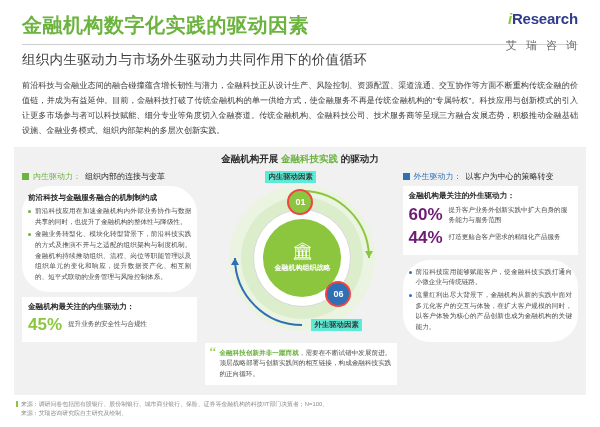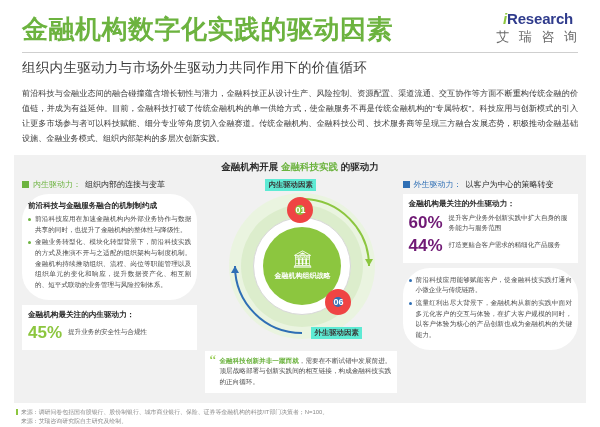--- a/index.html
+++ b/index.html
@@ -14,21 +14,21 @@
     width: 600px; height: 427px;
     background: #fff;
   }
 
   
   .header {
     position: relative;
     padding: 12px 22px 6px 22px;
   }
   .title {
-    font-size: 26px;
+    font-size: 20px;
     font-weight: bold;
     color: #6cb33f;
     letter-spacing: 0.5px;
   }
   .title-rule {
     margin-top: 5px;
     height: 1px;
     background: #cfcfcf;
     width: 556px;
   }
@@ -45,24 +45,24 @@
     text-align: center;
   }
   .logo-main {
     font-size: 15px;
     font-weight: bold;
     color: #2f3b8c;
     letter-spacing: -0.2px;
   }
   .logo-main .i { color: #8cc63f; font-style: italic; }
   .logo-sub {
-    font-size: 13px;
+    font-size: 11px;
     color: #6a6a6a;
     letter-spacing: 3px;
-    margin-top: 1px;
+    margin-top: 11px;
   }
 
   
   .intro {
     padding: 4px 22px 0 22px;
     font-size: 8.1px;
     line-height: 1.85;
     color: #3a3a3a;
     text-align: justify;
   }
@@ -225,21 +225,21 @@
   .badge {
     position: absolute;
     width: 26px; height: 26px;
     border-radius: 50%;
     color: #fff;
     font-size: 9px;
     font-weight: bold;
     display: flex;
     align-items: center;
     justify-content: center;
-    border: 8px solid #ef4444;
+    border: 2px solid #ef4444;
   }
   .badge.b1 { background: #8cc63f; left: 84px; top: 18px; }
   .badge.b2 { background: #2f6fb5; left: 122px; top: 110px; }
 
   .arrow-arc {
     position: absolute;
     left: 26px; top: 14px;
     width: 146px; height: 146px;
   }
 

